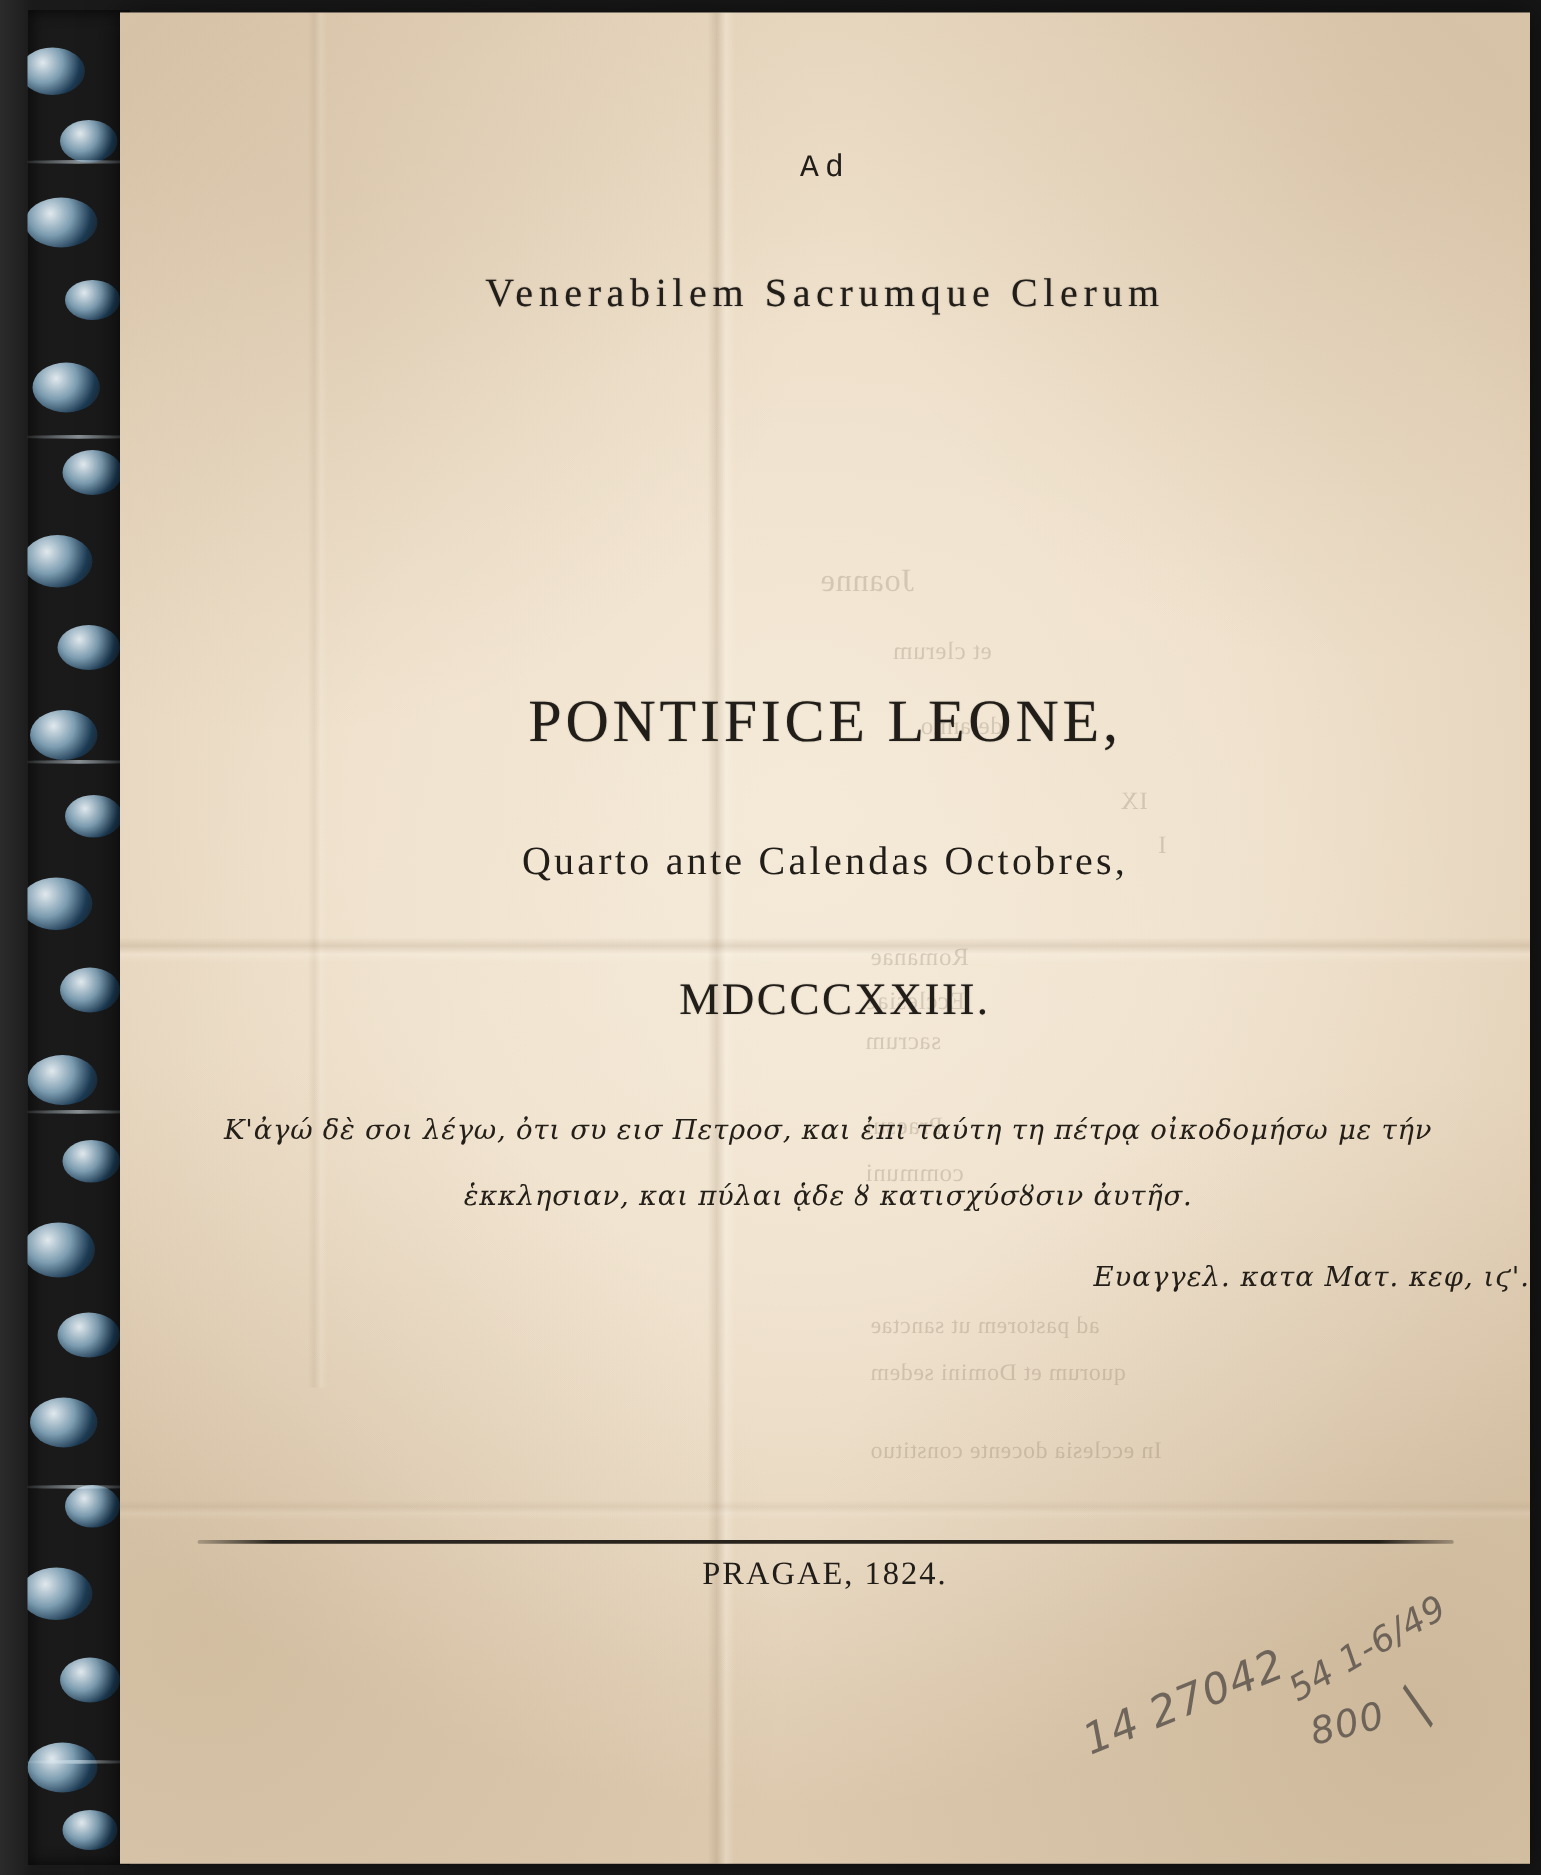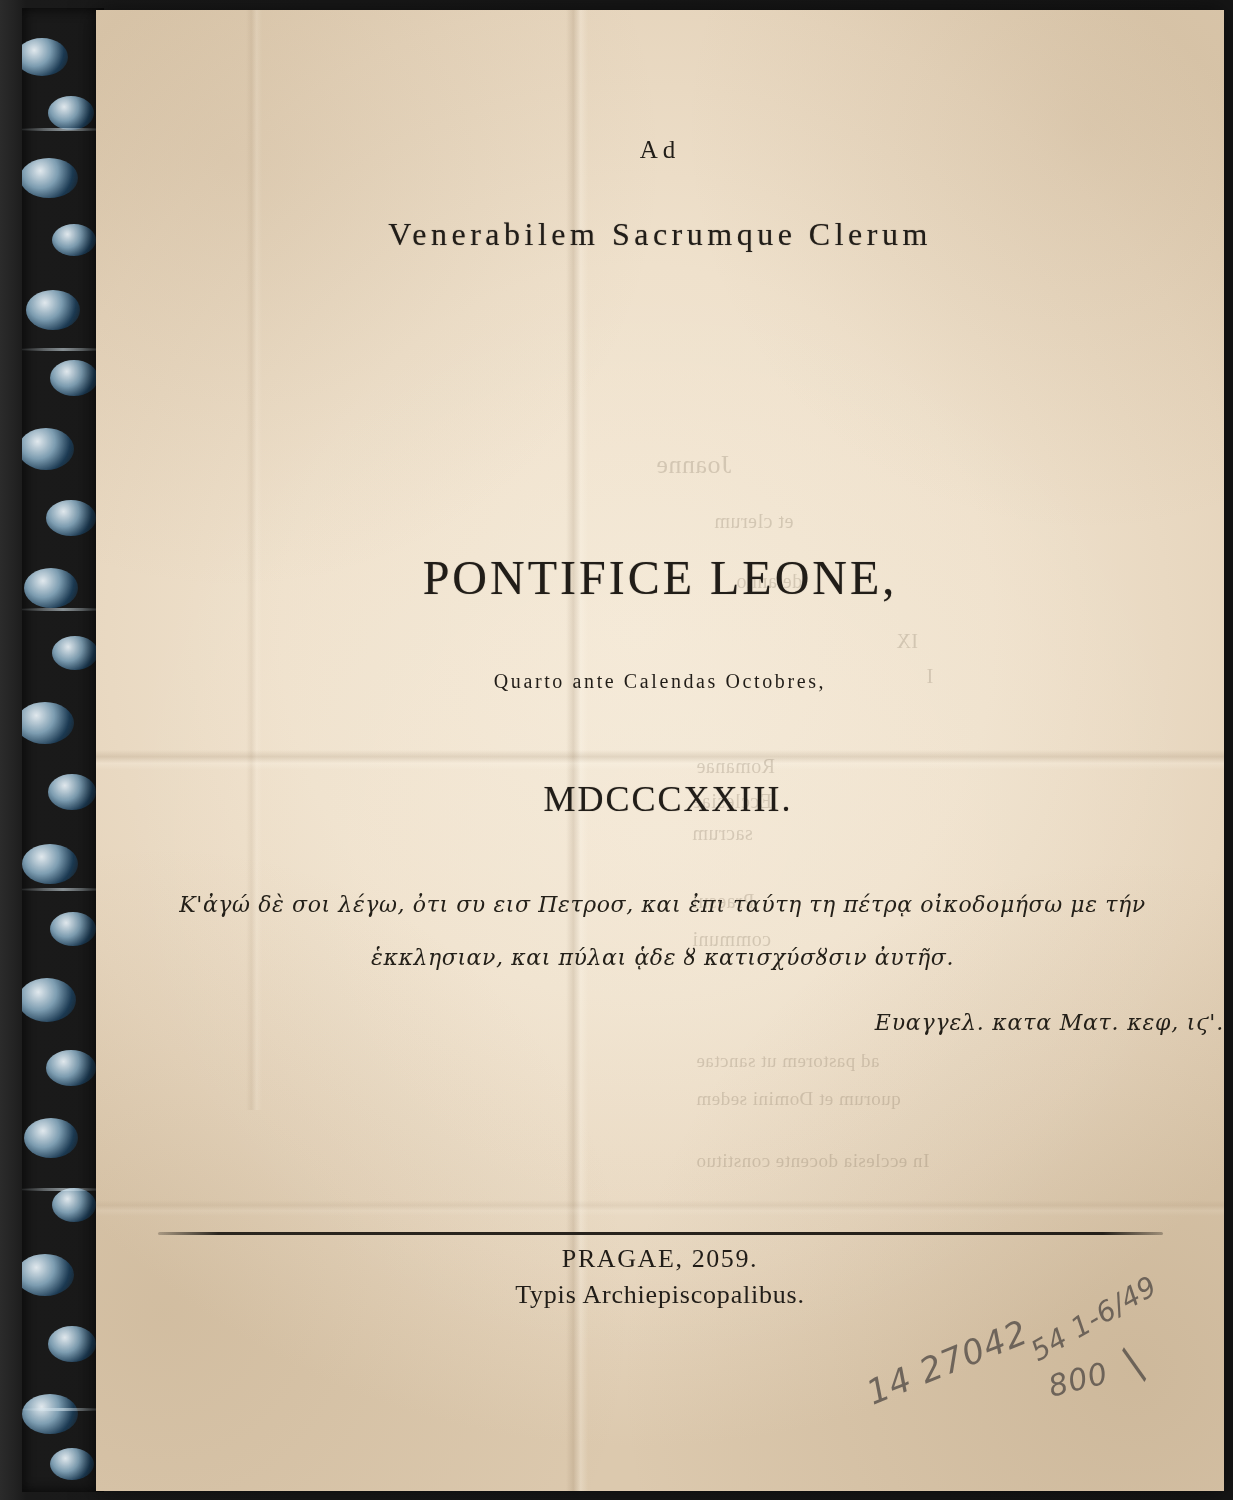--- a/index.html
+++ b/index.html
@@ -114,24 +114,24 @@
   }
   .line {
     position: absolute;
     left: 0;
     right: 0;
     text-align: center;
     color: #211d18;
   }
 
   .l-ad {
-    top: 126px;
+    top: 110px;
     font-size: 25px;
     letter-spacing: 5px;
-    font-family: Liberation Serif, serif;
+    font-family: Liberation Mono, monospace;
   }
   .l-venerabilem {
     top: 206px;
     font-size: 32px;
     letter-spacing: 4.5px;
     font-family: "Liberation Serif", serif;
     text-shadow: 0 0 1px rgba(35,30,25,.5);
   }
   .l-leone {
     top: 330px;
@@ -146,21 +146,21 @@
   }
   .l-pontifice {
     top: 540px;
     font-size: 48px;
     letter-spacing: 3px;
     font-family: "Liberation Serif", serif;
     text-shadow: 0 0 1px rgba(35,30,25,.45);
   }
   .l-quarto {
     top: 660px;
-    font-size: 20px;
+    font-size: 32px;
     letter-spacing: 2.6px;
     font-family: "Liberation Serif", serif;
   }
   .l-year {
     top: 768px;
     font-size: 36px;
     letter-spacing: 2px;
     font-family: "Liberation Serif", serif;
     text-shadow: 0 0 1px rgba(35,30,25,.4);
     margin-left: 16px;
@@ -324,22 +324,21 @@
 
       <div class="greek-block">
         <div>Κ'ἀγώ δὲ σοι λέγω, ὀτι συ εισ Πετροσ, και ἐπι ταύτη τη πέτρᾳ οἰκοδομήσω με τήν</div>
         <div>ἑκκλησιαν, και πύλαι ᾁδε ȣ κατισχύσȣσιν ἀυτῆσ.</div>
       </div>
 
       <div class="greek-ref">Ευαγγελ. κατα Ματ. κεφ, ιϛ'.</div>
 
       <div class="rule"></div>
 
-      <div class="line l-imprint1">PRAGAE, 2059.</div>
-      <div class="line l-imprint2">Typis Archiepiscopalibus.</div>
+      <div class="line l-imprint1">PRAGAE, 1824.</div>
 
       <div class="pencil pencil-1">14 27042</div>
       <div class="pencil pencil-2">54 1-6/49</div>
       <div class="pencil pencil-3">800</div>
       <div class="pencil pencil-4">/</div>
     </div>
   </div>
 </div>
 
 </body></html>

